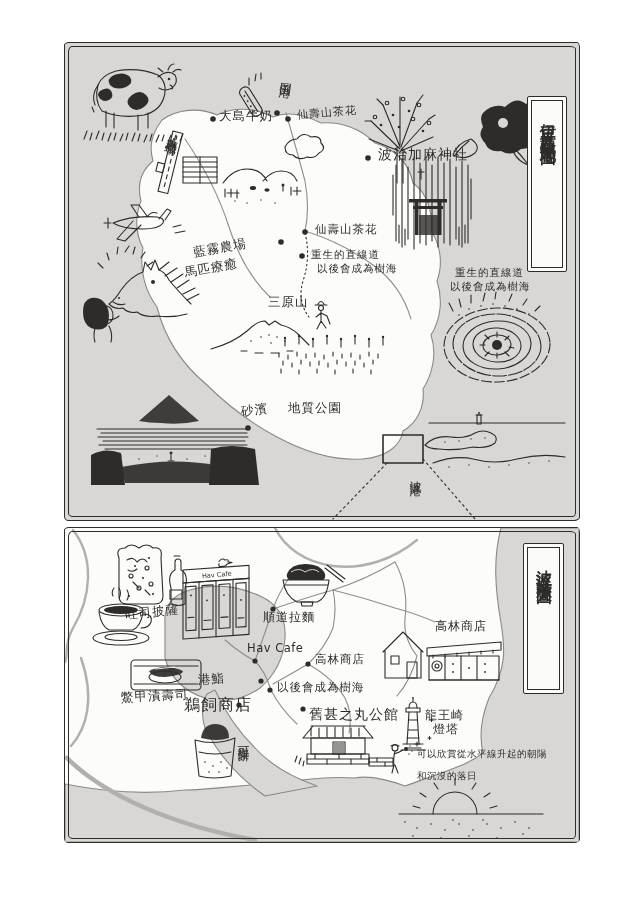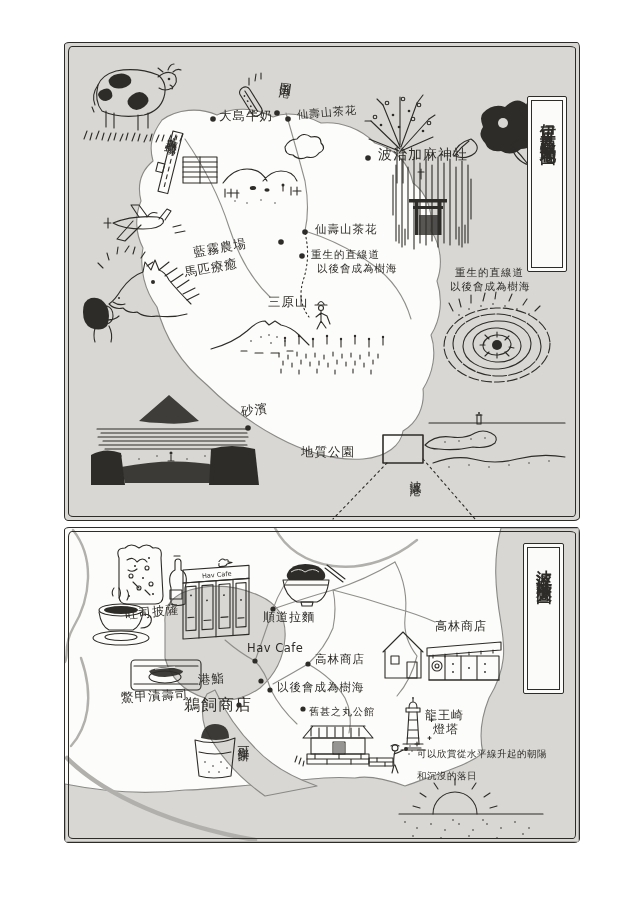--- a/index.html
+++ b/index.html
@@ -272,21 +272,21 @@
     <div class="lbl v" style="left:212px;top:30px;height:58px;font-size:12px;transform:rotate(8deg);">岡田港</div>
     <div class="lbl" style="left:232px;top:64px;font-size:11px;transform:rotate(-5deg);">仙壽山茶花</div>
     <div class="lbl" style="left:313px;top:104px;font-size:14px;">波治加麻神社</div>
     <div class="lbl" style="left:250px;top:180px;font-size:11.5px;">仙壽山茶花</div>
     <div class="lbl" style="left:246px;top:206px;font-size:10.5px;">重生的直線道</div>
     <div class="lbl" style="left:252px;top:220px;font-size:10.5px;">以後會成為樹海</div>
     <div class="lbl" style="left:203px;top:252px;font-size:12.5px;">三原山</div>
     <div class="lbl" style="left:128px;top:198px;font-size:12.5px;transform:rotate(-10deg);">藍霧農場</div>
     <div class="lbl" style="left:119px;top:218px;font-size:12.5px;transform:rotate(-10deg);">馬匹療癒</div>
     <div class="lbl" style="left:176px;top:360px;font-size:12.5px;transform:rotate(-6deg);">砂濱</div>
-    <div class="lbl" style="left:236px;top:358px;font-size:12.5px;margin-top:44px;">地質公園</div>
+    <div class="lbl" style="left:223px;top:358px;font-size:12.5px;">地質公園</div>
     <div class="lbl v" style="left:344px;top:428px;height:48px;font-size:12px;">波浮港</div>
     <div class="lbl" style="left:390px;top:224px;font-size:10.5px;">重生的直線道</div>
     <div class="lbl" style="left:385px;top:238px;font-size:10.5px;">以後會成為樹海</div>
 
     <div class="titlebox" style="left:462px;top:53px;width:32px;height:168px;">
       <div class="in">
           <div class="t">伊豆大島觀光地圖</div>
         </div>
     </div>
   </div>
@@ -479,21 +479,21 @@
 
     <div class="lbl" style="left:60px;top:77px;font-size:12.5px;transform:rotate(-6deg);">吐司披薩</div>
     <div class="lbl" style="left:198px;top:83px;font-size:12px;">順道拉麵</div>
     <div class="lbl" style="left:182px;top:114px;font-size:11.5px;letter-spacing:0.5px;">Hav Cafe</div>
     <div class="lbl" style="left:137px;top:44px;font-size:6.5px;letter-spacing:0;transform:rotate(-5deg);">Hav Cafe</div>
     <div class="lbl" style="left:133px;top:144px;font-size:12.5px;transform:rotate(-4deg);">港鮨</div>
     <div class="lbl" style="left:56px;top:161px;font-size:12.5px;transform:rotate(-3deg);">鱉甲漬壽司</div>
     <div class="lbl" style="left:119px;top:169px;font-size:16px;">鵜飼商店</div>
     <div class="lbl" style="left:250px;top:125px;font-size:11.5px;">高林商店</div>
     <div class="lbl" style="left:212px;top:153px;font-size:11.5px;">以後會成為樹海</div>
-    <div class="lbl" style="left:244px;top:179px;font-size:10px;text-align:center;">舊甚之丸公館</div>
+    <div class="lbl" style="left:244px;top:179px;font-size:14px;text-align:center;">舊甚之丸公館</div>
     <div class="lbl v" style="left:172px;top:208px;height:56px;font-size:12px;">可樂餅</div>
     <div class="lbl" style="left:370px;top:92px;font-size:12px;">高林商店</div>
     <div class="lbl" style="left:360px;top:181px;font-size:12px;">龍王崎</div>
     <div class="lbl" style="left:368px;top:195px;font-size:12px;">燈塔</div>
     <div class="lbl" style="left:352px;top:221px;font-size:9.5px;letter-spacing:0.5px;">可以欣賞從水平線升起的朝陽</div>
     <div class="lbl" style="left:352px;top:235px;font-size:9.5px;letter-spacing:0.5px;margin-top:8px;">和沉沒的落日</div>
 
     <div class="titlebox" style="left:458px;top:15px;width:33px;height:143px;">
       <div class="in">
           <div class="t">波浮港放大圖</div>

